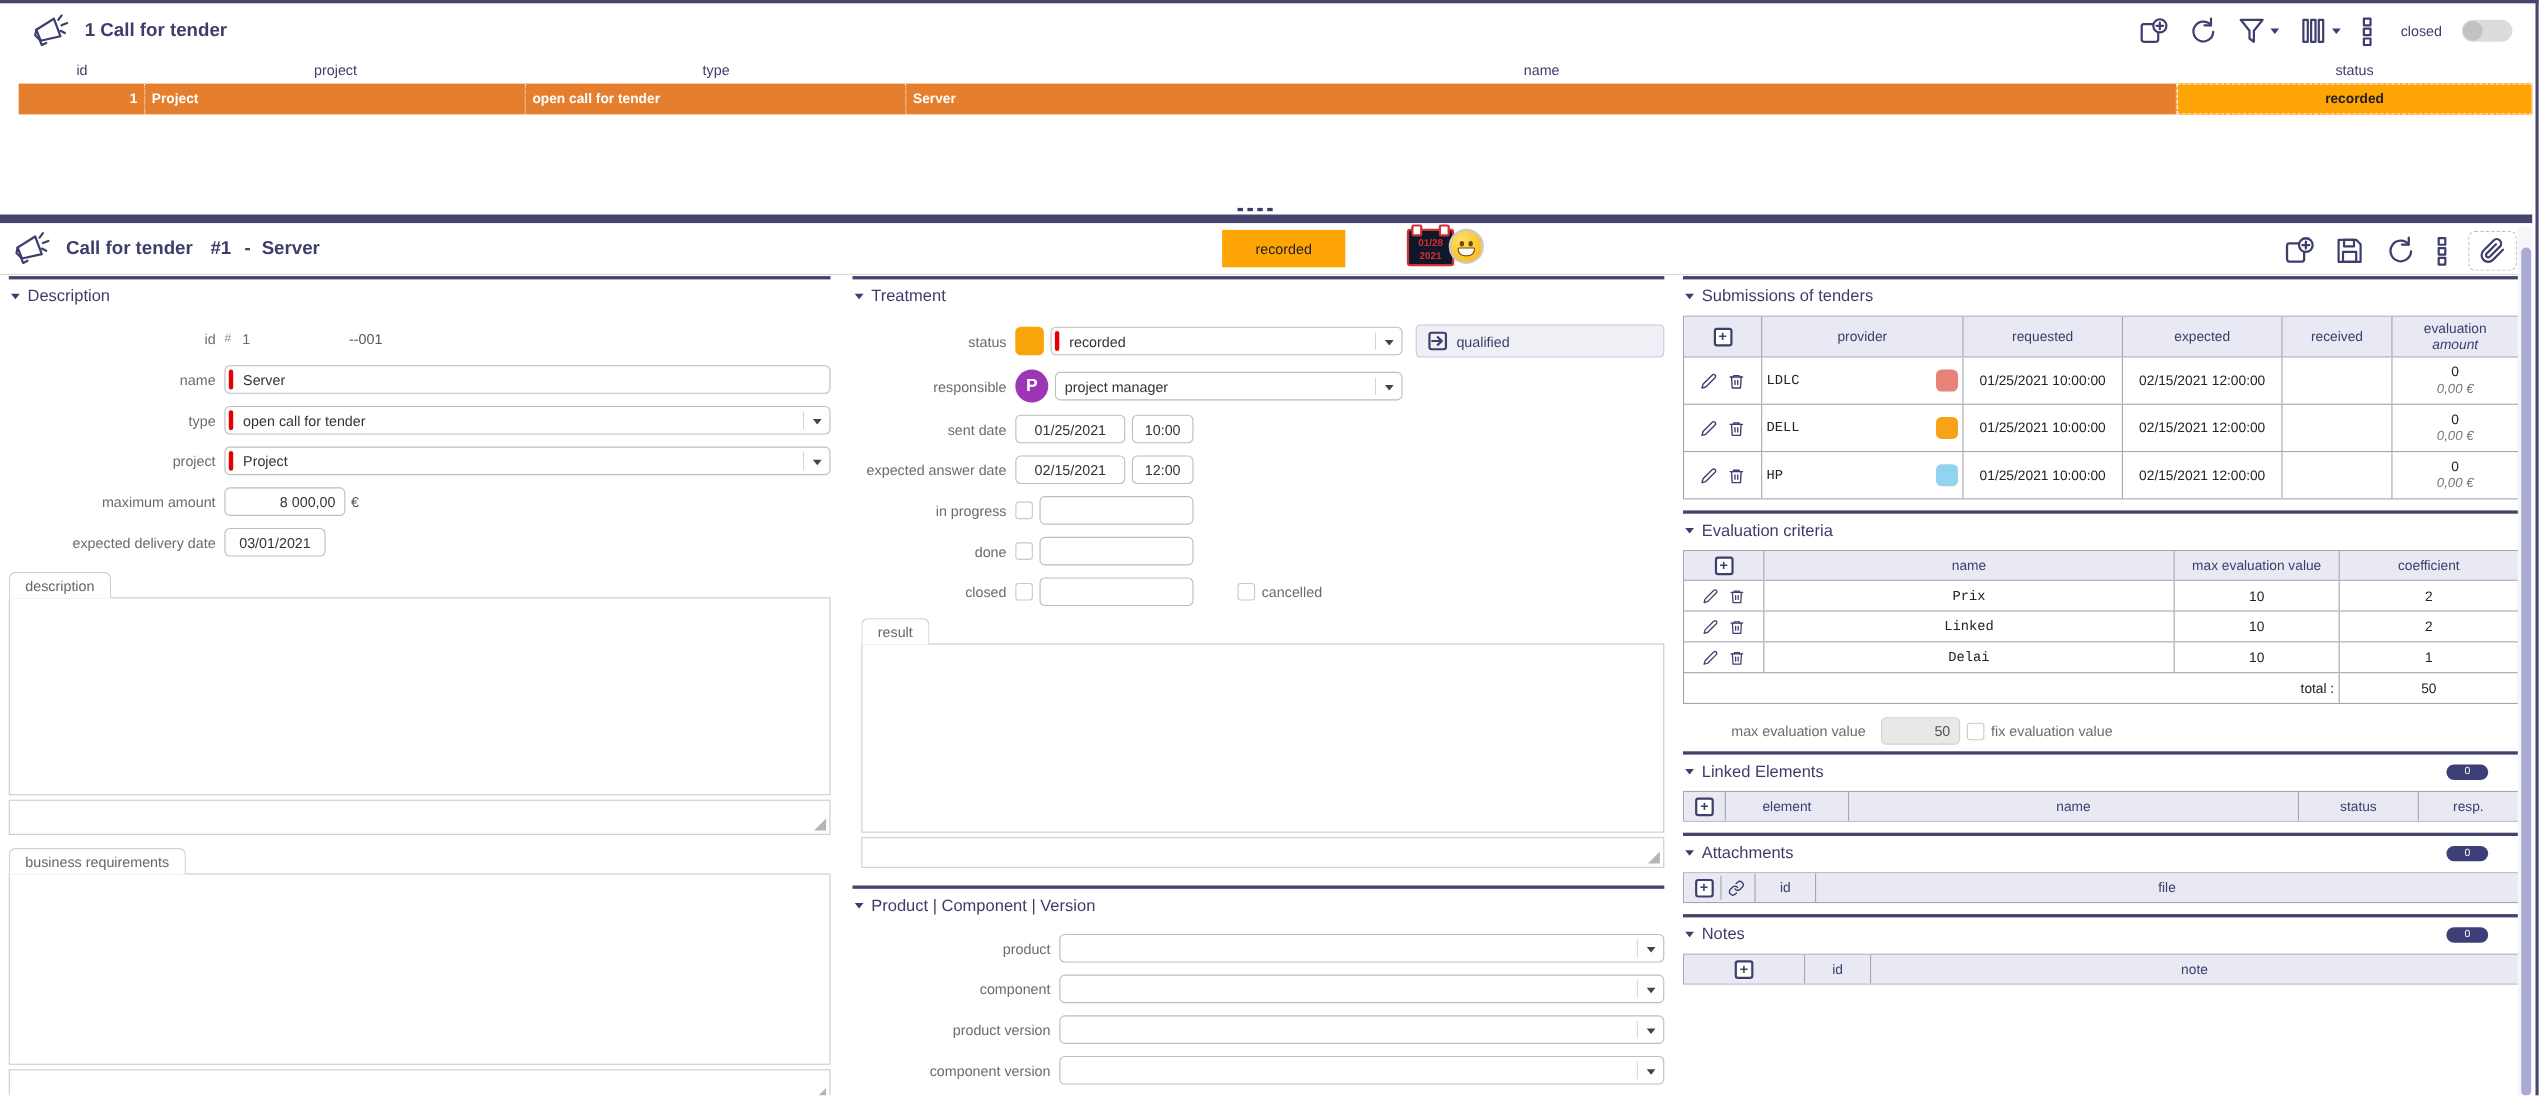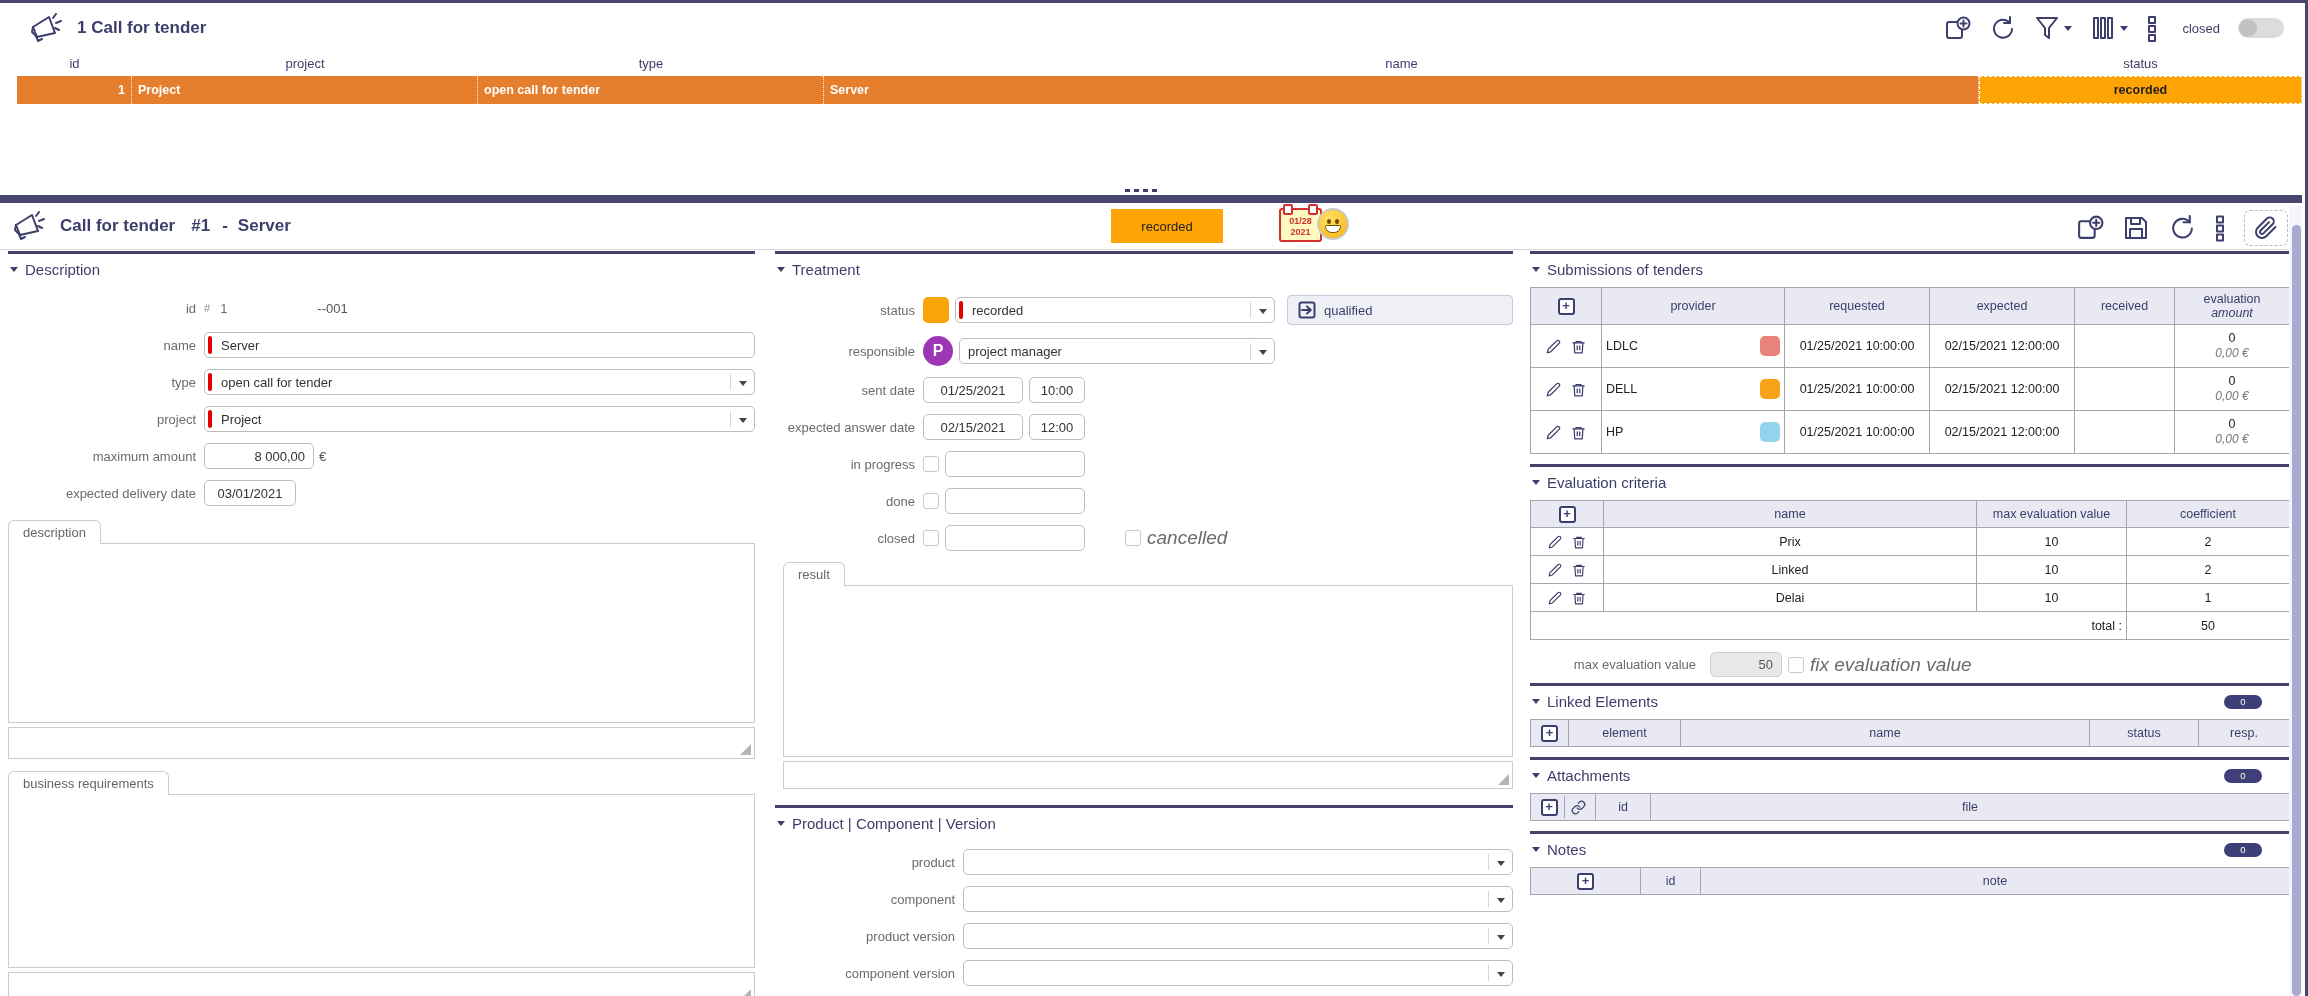--- a/index.html
+++ b/index.html
@@ -35,21 +35,21 @@
   
   .detail-header{position:absolute;left:0;top:200px;right:3px;height:47px;display:flex;align-items:center;
                  padding:0 12px;border-bottom:1px solid #d9d9d9;box-sizing:border-box;background:#fff;}
   .dh-title{font-size:17px;font-weight:bold;color:#3d3d6b;margin-left:14px;}
   .dh-id{font-size:17px;font-weight:bold;color:#3d3d6b;margin-left:16px;}
   .dh-sep{font-size:17px;font-weight:bold;color:#3d3d6b;margin-left:12px;}
   .dh-name{font-size:17px;font-weight:bold;color:#3d3d6b;margin-left:10px;}
   .hdr-badge{position:absolute;left:1111px;top:6px;width:112px;height:34px;background:#ffa405;color:#222;
              display:flex;align-items:center;justify-content:center;font-size:13px;}
   .cal{position:absolute;left:1279px;top:5px;width:43px;height:34px;border:2px solid #d32f2f;border-radius:3px;
-       background:#fef9c3;color:#d32f2f;font-size:9px;font-weight:bold;text-align:center;line-height:11px;padding-top:6px;box-sizing:border-box;}
+       background:#0f172a;color:#d32f2f;font-size:9px;font-weight:bold;text-align:center;line-height:11px;padding-top:6px;box-sizing:border-box;}
   .cal:before,.cal:after{content:"";position:absolute;top:-6px;width:6px;height:7px;border:2px solid #d32f2f;border-radius:2px;background:#fff;}
   .cal:before{left:2px;} .cal:after{right:2px;}
   .smiley{position:absolute;left:1317px;top:5px;width:32px;height:32px;border-radius:50%;border:2px solid #c9c9c9;
           background:radial-gradient(circle at 35% 30%,#ffe064,#f6b40e);box-sizing:border-box;}
   .smiley .eye{position:absolute;top:9px;width:4px;height:5px;border-radius:50%;background:#6e4a00;}
   .smiley .eye.l{left:8px;} .smiley .eye.r{right:8px;}
   .smiley .mouth{position:absolute;left:6px;bottom:5px;width:16px;height:8px;background:#fff;border:1.5px solid #6e4a00;
                  border-radius:2px 2px 9px 9px;box-sizing:border-box;}
   .hdr-icons{position:absolute;right:14px;top:7px;display:flex;align-items:center;gap:18px;}
   .clip-box{width:42px;height:34px;border:1px dashed #bcbcbc;border-radius:6px;display:flex;align-items:center;justify-content:center;}
@@ -78,21 +78,21 @@
   .grow{flex:1;}
   .req{padding-left:16px;}
   .reqbar{position:absolute;left:3px;top:3px;bottom:3px;width:4px;background:#e40000;border-radius:3px;}
   .sel{padding-right:30px;}
   .sel-div{position:absolute;right:23px;top:4px;bottom:4px;width:1px;background:#d5d5d5;}
   .sel-caret{position:absolute;right:7px;top:11px;width:0;height:0;border-left:4px solid transparent;border-right:4px solid transparent;border-top:5px solid #444;}
   input.box{height:26px;border:1px solid #bdbdbd;border-radius:5px;font-family:inherit;font-size:13px;color:#333;
             box-sizing:border-box;padding:0 8px;background:#fff;outline:none;}
   .euro{margin-left:5px;color:#555;font-size:13px;}
   .chk{flex:none;width:16px;height:16px;border:1px solid #c9c9c9;border-radius:3px;background:#fff;box-sizing:border-box;}
-  .chk-label{color:#6b6b6b;font-size:19px;margin-left:6px;font-style:italic;}
+  .chk-label{color:#6b6b6b;font-size:13px;margin-left:6px;}
 
   .tab{display:inline-block;border:1px solid #ccc;border-bottom:none;border-radius:6px 6px 0 0;padding:4px 14px;
        font-size:13px;color:#666;background:#fff;position:relative;z-index:2;}
   .editor{border:1px solid #ccc;margin-top:-1px;background:#fff;position:relative;z-index:1;}
   .editor-strip{border:1px solid #ccc;margin-top:4px;height:30px;position:relative;background:#fff;}
   .grip{position:absolute;right:3px;bottom:3px;width:0;height:0;border-left:11px solid transparent;border-bottom:11px solid #b5b5b5;}
 
   .status-square{flex:none;width:26px;height:26px;border-radius:5px;background:#f9a50a;margin-right:6px;}
   .resp-circle{flex:none;width:30px;height:30px;border-radius:50%;background:#9c36b5;color:#fff;font-weight:bold;
                font-size:16px;display:flex;align-items:center;justify-content:center;margin-right:6px;}
@@ -107,21 +107,21 @@
   .rt-row{display:grid;border-top:1px solid #a6a6b0;}
   .rt-row>div{display:flex;align-items:center;justify-content:center;border-left:1px solid #a6a6b0;padding:2px 4px;}
   .rt-row>div:first-child{border-left:none;}
   .g-sub{grid-template-columns:70px 183px 145px 145px 100px 1fr;}
   .g-crit{grid-template-columns:72px 373px 150px 1fr;}
   .g-tot{grid-template-columns:445px 150px 1fr;}
   .g-link{grid-template-columns:37px 112px 409px 109px 1fr;}
   .g-att{grid-template-columns:64px 55px 1fr;}
   .g-note{grid-template-columns:109px 60px 1fr;}
   .h38{min-height:36px;} .h42{min-height:42px;} .h26{min-height:26px;} .h27{min-height:27px;}
-  .cell-left{justify-content:flex-end;}
+  .cell-left{justify-content:flex-end;font-family:Liberation Mono, monospace;}
   .cell-right{justify-content:flex-end !important;text-align:center;}
   .acts{display:flex;gap:10px;align-items:center;justify-content:center;}
   .plus{width:17px;height:17px;border:2px solid #3e3e6e;border-radius:3px;color:#3e3e6e;font-weight:bold;font-size:13px;
         display:flex;align-items:center;justify-content:center;line-height:0;background:#fff;box-sizing:border-box;}
   .chip{width:20px;height:20px;border-radius:5px;margin-left:auto;}
   .eval-cell{flex-direction:column;line-height:15px;}
   .amount-it{font-style:italic;color:#777;font-size:12px;}
   .hdr-two{flex-direction:column;line-height:14px;}
   .hdr-two .it{font-style:italic;}
   .crit-footer{display:flex;align-items:center;margin:12px 0 6px;}

